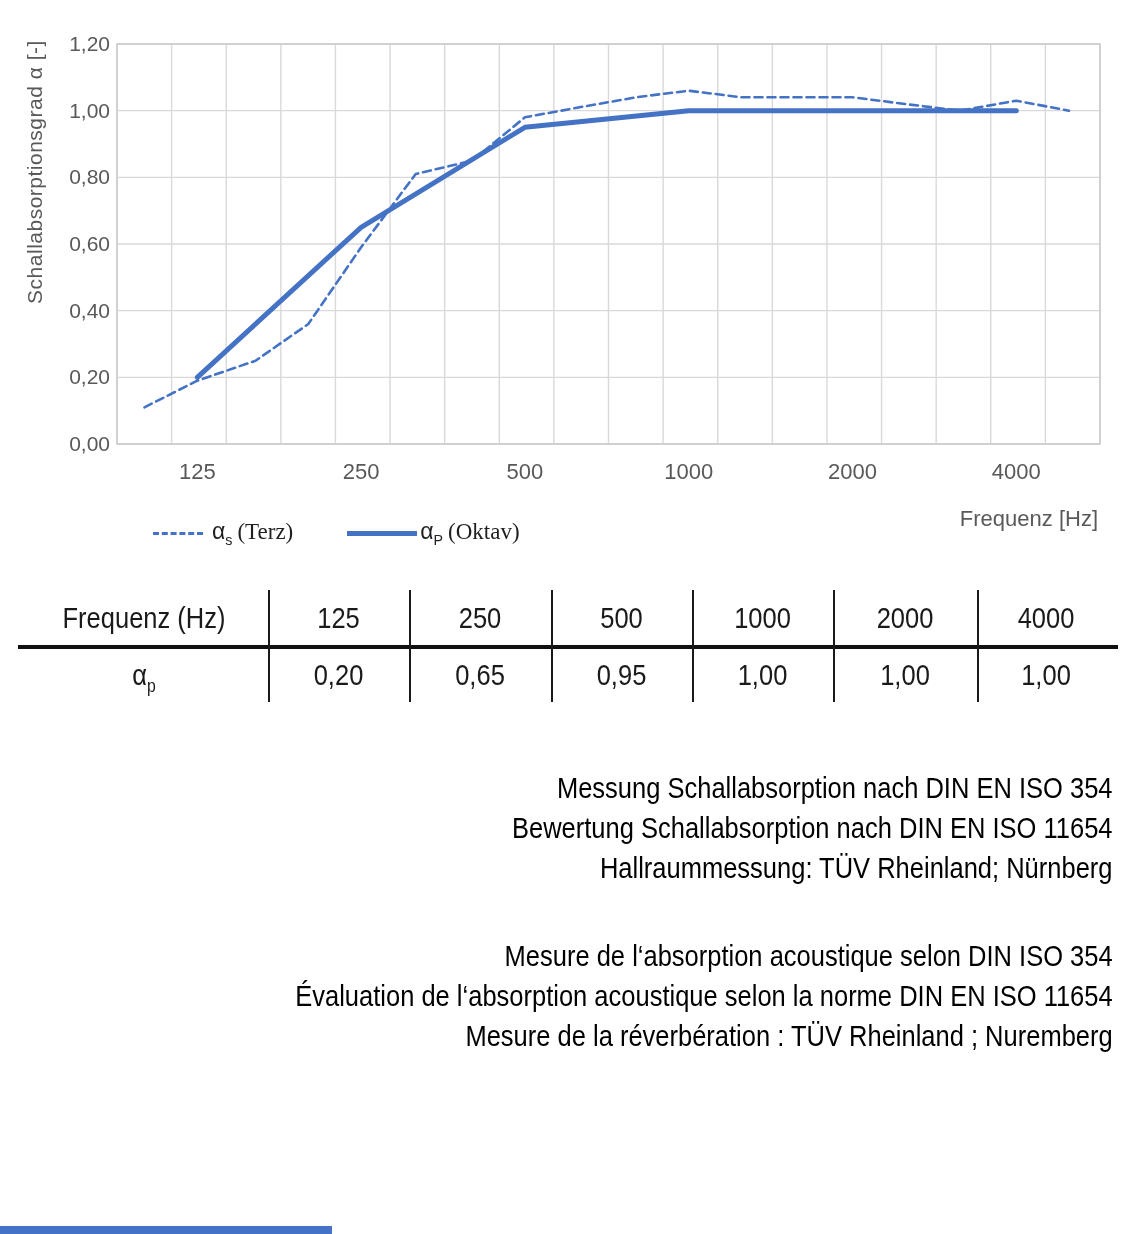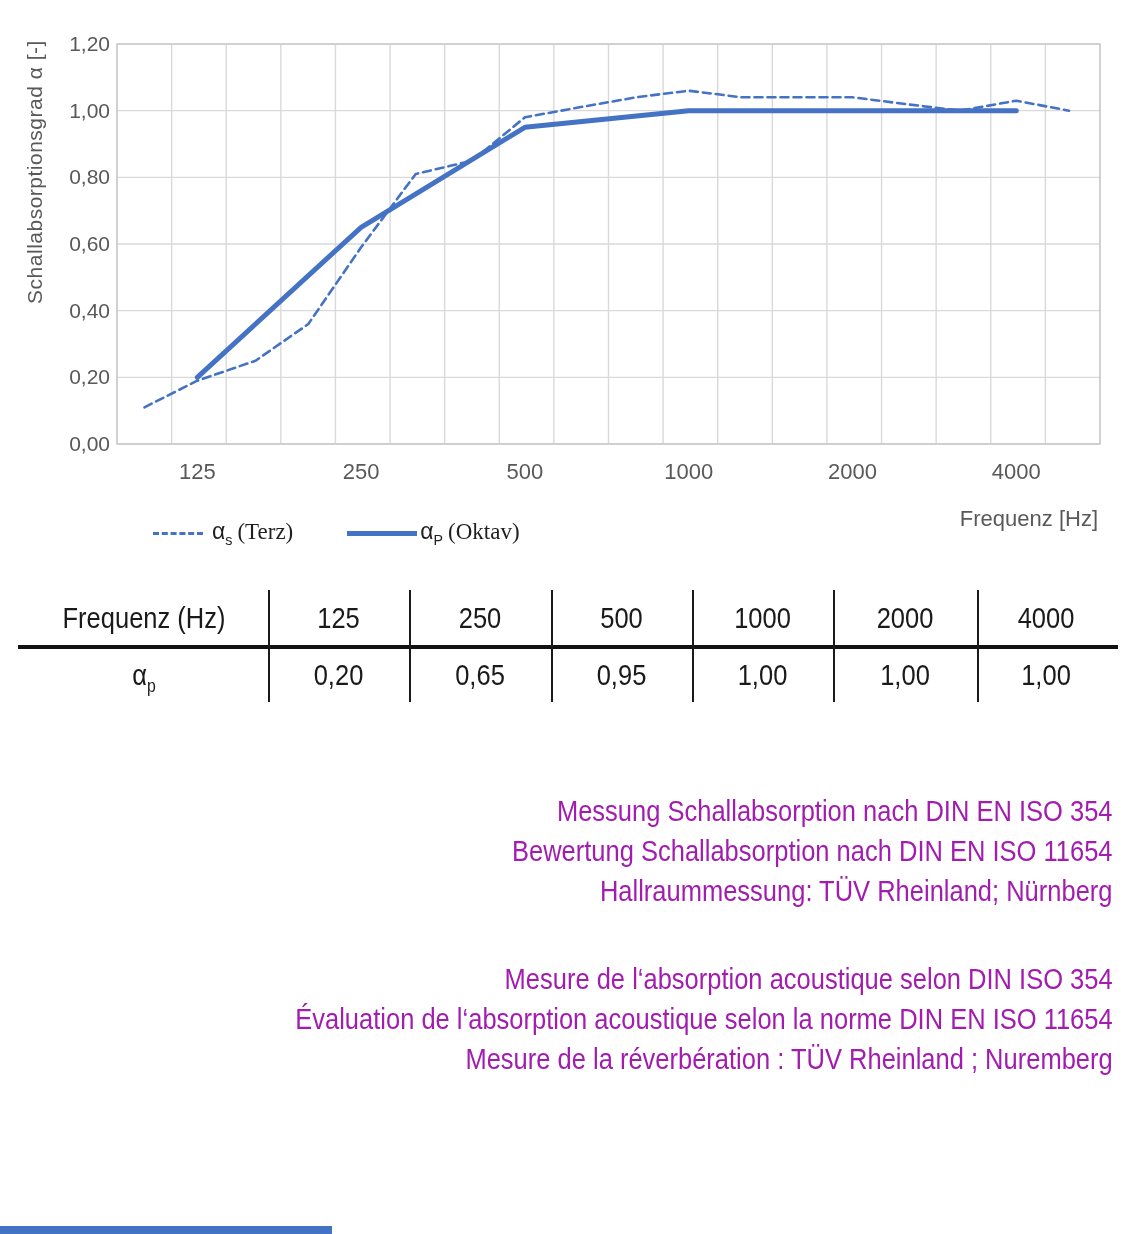--- a/index.html
+++ b/index.html
@@ -35,21 +35,21 @@
   .tbl-vline{position:absolute;top:5px;height:112px;width:2px;background:#1a1a1a;}
   .tbl-hline{position:absolute;left:18px;top:60px;width:1100px;height:4px;background:#111111;}
   .cell{
     position:absolute;height:40px;line-height:40px;text-align:center;
     font-size:30px;white-space:nowrap;
     transform:scaleX(.85);transform-origin:50% 50%;
   }
   .cell.hdr{top:13px;}
   .cell.val{top:70px;}
   
-  .notes{position:absolute;right:22px;text-align:right;color:#a21caf;margin-top:23px;}
+  .notes{position:absolute;right:22px;text-align:right;color:#000000;}
   .note-line{
     height:40px;line-height:40px;font-size:30px;white-space:nowrap;
     transform:scaleX(.85);transform-origin:100% 50%;
   }
   #notes-german{top:768px;}
   #notes-french{top:936px;}
   #notes-english{top:1086px;}
   
   .footer-bar{position:absolute;left:0;top:1226px;width:332px;height:8px;background:#4472C4;}
 </style>

